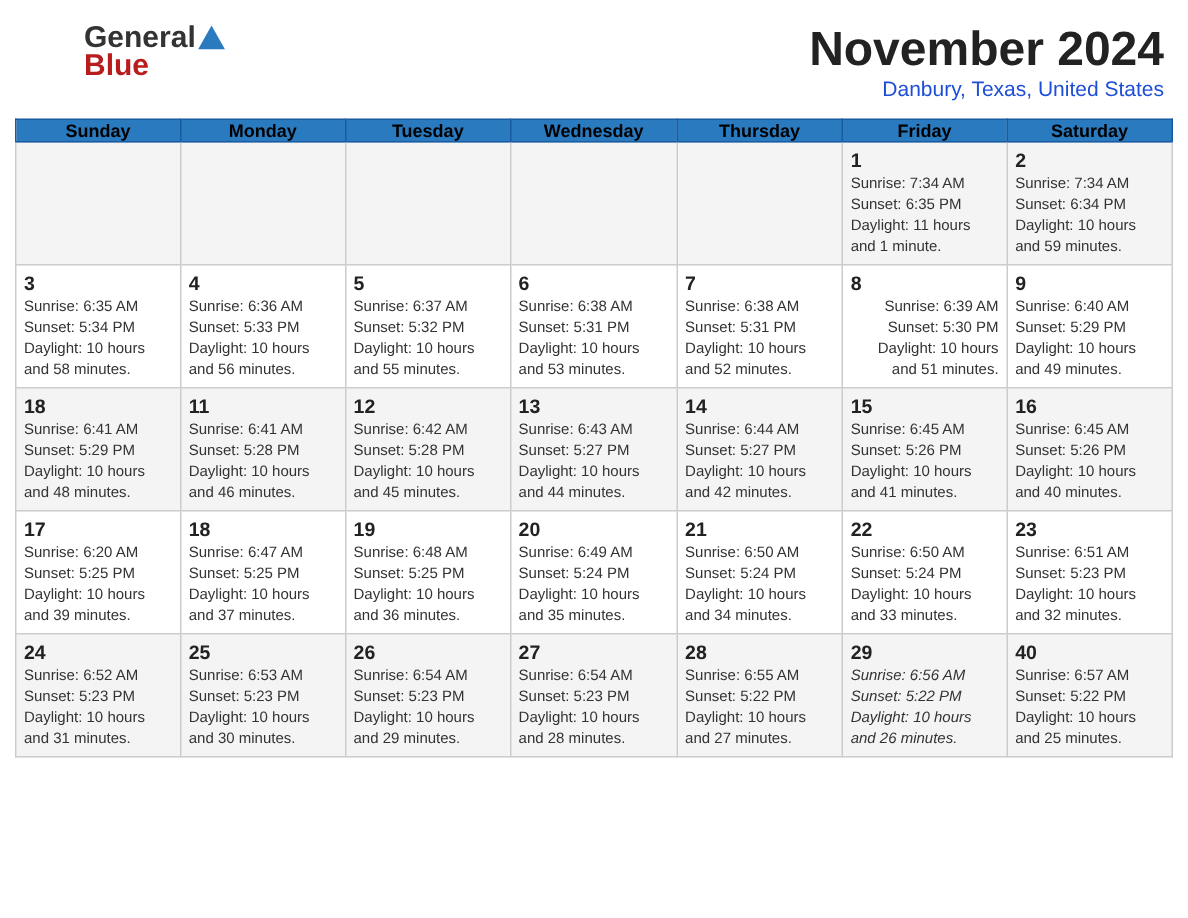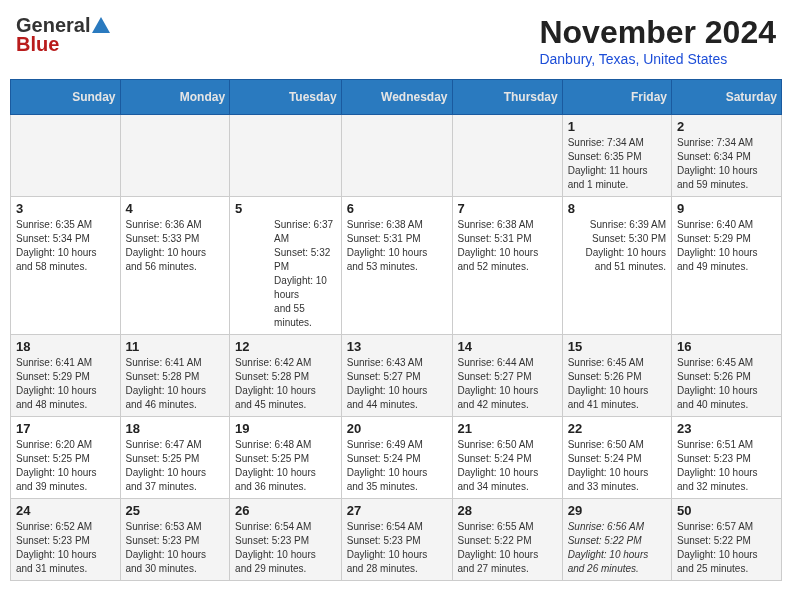--- a/index.html
+++ b/index.html
@@ -9,51 +9,52 @@
       width: 792px;
       min-height: 612px;
       padding: 10px;
     }
     .header {
       display: flex;
       justify-content: space-between;
       align-items: flex-start;
       margin-bottom: 8px;
       padding: 4px 6px;
+      margin-left: 40px;
     }
     .logo {
       display: flex;
       flex-direction: column;
       align-items: flex-start;
     }
     .title-block {
-      text-align: left;
+      text-align: right;
     }
     .title-block h1 {
       font-size: 32px;
       font-weight: bold;
       color: #222;
     }
     .title-block h2 {
       font-size: 14px;
       font-weight: normal;
       color: #1d4ed8;
     }
     .calendar {
       width: 100%;
       border-collapse: collapse;
       border: 1px solid #ccc;
     }
     .calendar th {
       background-color: #2a7abf;
-      color: #e5e5e5;
+      color: #000000;
       font-size: 12px;
       font-weight: bold;
-      padding: 10px 4px;
-      text-align: right;
+      padding: 0 4px;
+      text-align: center;
       border: 1px solid #1a5a9f;
     }
     .calendar td {
       vertical-align: top;
       border: 1px solid #ccc;
       padding: 4px 5px;
       font-size: 10px;
       color: #333;
       width: 113px;
       min-height: 80px;
@@ -144,21 +145,21 @@
         </td>
         <td>
           <span class="day-num">4</span>
           <div class="day-info" style="white-space: pre-line;">Sunrise: 6:36 AM
 Sunset: 5:33 PM
 Daylight: 10 hours
 and 56 minutes.</div>
         </td>
         <td>
           <span class="day-num">5</span>
-          <div class="day-info" style="white-space: pre-line; margin-left: 39px;">Sunrise: 6:37 AM
+          <div class="day-info" style="white-space: pre-line;">Sunrise: 6:37 AM
 Sunset: 5:32 PM
 Daylight: 10 hours
 and 55 minutes.</div>
         </td>
         <td>
           <span class="day-num">6</span>
           <div class="day-info" style="white-space: pre-line;">Sunrise: 6:38 AM
 Sunset: 5:31 PM
 Daylight: 10 hours
 and 53 minutes.</div>
@@ -324,21 +325,21 @@
 and 27 minutes.</div>
         </td>
         <td>
           <span class="day-num">29</span>
           <div class="day-info" style="white-space: pre-line; font-style: italic;">Sunrise: 6:56 AM
 Sunset: 5:22 PM
 Daylight: 10 hours
 and 26 minutes.</div>
         </td>
         <td>
-          <span class="day-num">50</span>
+          <span class="day-num">40</span>
           <div class="day-info" style="white-space: pre-line;">Sunrise: 6:57 AM
 Sunset: 5:22 PM
 Daylight: 10 hours
 and 25 minutes.</div>
         </td>
       </tr>
     </tbody>
 </table>
 
 </body></html>

